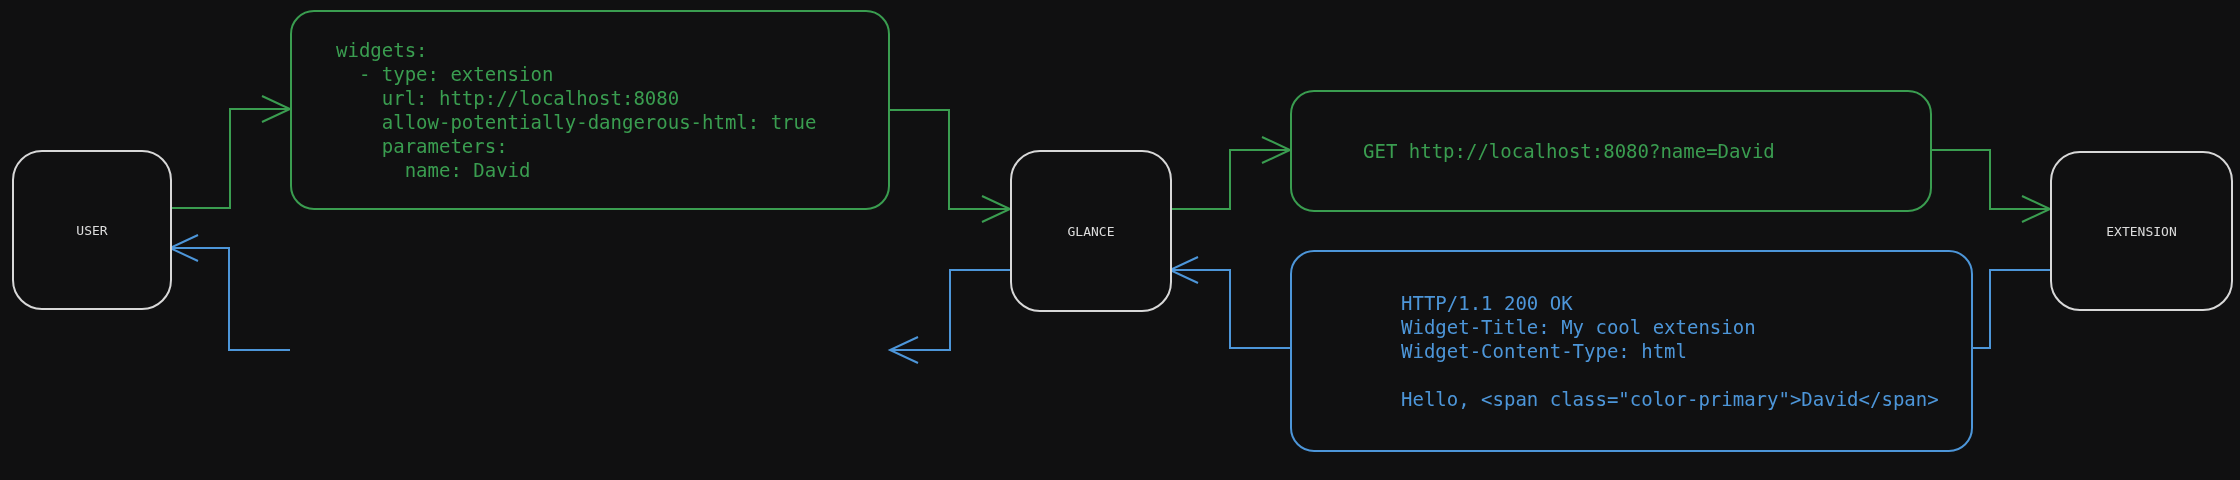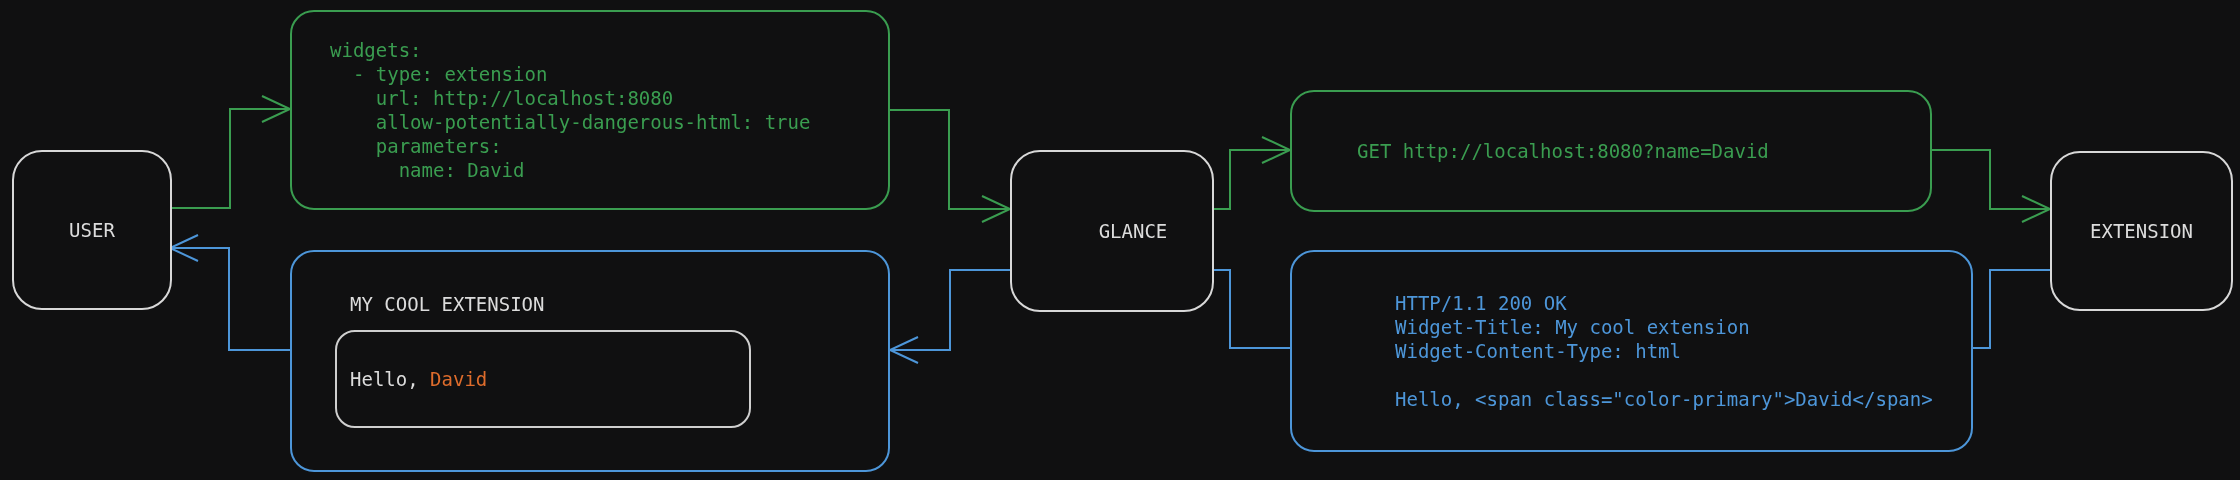--- a/index.html
+++ b/index.html
@@ -13,31 +13,31 @@
   html,body{margin:0;padding:0;background:var(--bg);}
   .canvas{
     position:relative;width:2240px;height:480px;background:var(--bg);
     font-family:"DejaVu Sans Mono","Liberation Mono",monospace;
     overflow:hidden;
   }
   .edges{position:absolute;left:0;top:0;width:2240px;height:480px;pointer-events:none;}
   .node{
     position:absolute;border:2px solid var(--gray);border-radius:30px;
     display:flex;align-items:center;justify-content:center;
-    color:var(--text);font-size:19px;background:var(--bg);
+    color:var(--text);font-size:13px;background:var(--bg);
   }
   .node-user{left:12px;top:150px;width:156px;height:156px;}
-  .node-glance{left:1010px;top:150px;width:158px;height:158px;padding-left:42px;}
+  .node-glance{left:1010px;top:150px;width:158px;height:158px;}
   .node-extension{left:2050px;top:151px;width:179px;height:156px;text-align:center;}
   .codebox{
     position:absolute;border-radius:24px;background:var(--bg);
     display:flex;align-items:center;
   }
   .codebox pre{
-    margin:10px;font-family:inherit;font-size:19px;line-height:24px;white-space:pre;
+    margin:16px;font-family:inherit;font-size:19px;line-height:24px;white-space:pre;
   }
   .box-config{left:290px;top:10px;width:596px;height:196px;border:2px solid var(--green);}
   .box-config pre{padding-left:28px;color:var(--green);}
   .box-request{left:1290px;top:90px;width:638px;height:118px;border:2px solid var(--green);}
   .box-request pre{padding-left:55px;color:var(--green);}
   .box-response{left:1290px;top:250px;width:638px;height:198px;border:2px solid var(--blue);padding-left:41px;}
   .box-response pre{padding-left:52px;color:var(--blue);}
   .box-widget{
     position:absolute;left:290px;top:250px;width:596px;height:218px;
     border:2px solid var(--blue);border-radius:24px;background:var(--bg);
@@ -113,20 +113,14 @@
   </div>
 
   <div class="codebox box-response">
     <pre>HTTP/1.1 200 OK
 Widget-Title: My cool extension
 Widget-Content-Type: html
 
 Hello, &lt;span class="color-primary"&gt;David&lt;/span&gt;</pre>
   </div>
 
-  <div class="box-widget">
-    <div class="widget-title">MY COOL EXTENSION</div>
-    <div class="widget-inner">
-      <div class="widget-greeting"><span>Hello, </span><span class="name">David</span></div>
-    </div>
-  </div>
 
 </div>
 
 </body></html>

